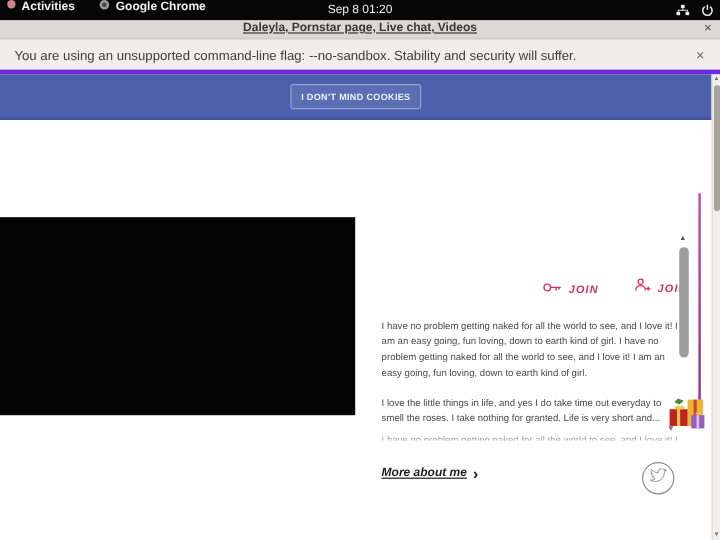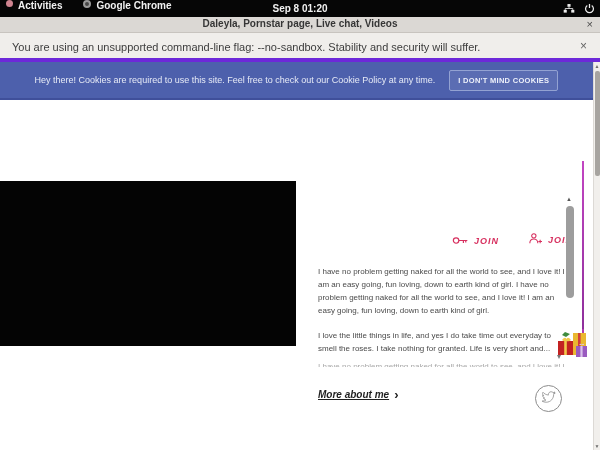--- a/index.html
+++ b/index.html
@@ -6,27 +6,27 @@
   .stage{position:relative;width:600px;height:450px;overflow:hidden;background:#fff;
          font-family:"Liberation Sans",sans-serif;-webkit-font-smoothing:antialiased;}
 
   
   .topbar{position:absolute;left:0;top:0;width:600px;height:17px;background:#060606;color:#f1f1f1;}
   .tb-left{position:absolute;left:6px;top:0;height:17px;display:flex;align-items:flex-start;gap:5px;}
   .act-dot{width:7px;height:7px;border-radius:50%;background:#cf8490;display:inline-block;}
   .chrome-dot{width:8px;height:8px;border-radius:50%;background:#474747;border:2px solid #9b9b9b;box-sizing:border-box;display:inline-block;margin-left:16px;}
   .tb-text{font-size:10px;font-weight:700;color:#f1f1f1;}
   .tb-clock{position:absolute;left:0;right:0;top:0;height:17px;display:flex;align-items:center;justify-content:center;
-            font-size:10px;font-weight:700;}
+            font-size:10px;font-weight:400;}
   .tb-right{position:absolute;right:5px;top:0;height:17px;display:flex;align-items:center;gap:9px;}
   .tb-right svg{display:block;}
 
   
   .titlebar{position:absolute;left:0;top:17px;width:600px;height:16px;background:#dbd8d4;border-bottom:1px solid #c8c4bf;box-sizing:border-box;}
-  .title-text{position:absolute;left:0;right:0;top:1px;text-align:center;font-size:10px;font-weight:700;color:#363636;}
+  .title-text{position:absolute;left:0;right:0;top:1px;text-align:center;font-size:10px;font-weight:700;color:#363636;text-decoration:underline;}
   .title-close{position:absolute;right:7px;top:0px;font-size:11px;color:#4c4c4c;cursor:default;line-height:15px;}
 
   
   .infobar{position:absolute;left:0;top:33px;width:600px;height:29px;background:#f0eeeb;border-bottom:4px solid #6d28d9;box-sizing:border-box;}
   .infobar-message{position:absolute;left:12px;top:8px;font-size:11px;color:#3d3d3d;}
   .infobar-close{position:absolute;right:13px;top:6px;font-size:12px;color:#666;}
 
   
   .scrollbar{position:absolute;left:593px;top:62px;width:7px;height:388px;background:#f1efec;border-left:1px solid #dcd9d5;box-sizing:border-box;}
   .sb-up{position:absolute;left:0;right:0;top:1px;text-align:center;font-size:5px;color:#6c6c6c;}
@@ -110,21 +110,20 @@
     <span class="title-text">Daleyla, Pornstar page, Live chat, Videos</span>
     <span class="title-close">×</span>
   </div>
 
   <div class="infobar">
     <span class="infobar-message">You are using an unsupported command-line flag: --no-sandbox. Stability and security will suffer.</span>
     <span class="infobar-close">×</span>
   </div>
 
   <div class="cookie">
-    <span class="cookie-text">Hey there! Cookies are required to use this site. Feel free to check out our Cookie Policy at any time.</span>
     <button class="cookie-btn">I DON'T MIND COOKIES</button>
   </div>
 
   <div class="siteheader">
     <div class="hamburger">
       <span></span>
         <span></span>
         <span></span>
     </div>
     <div class="logo">

